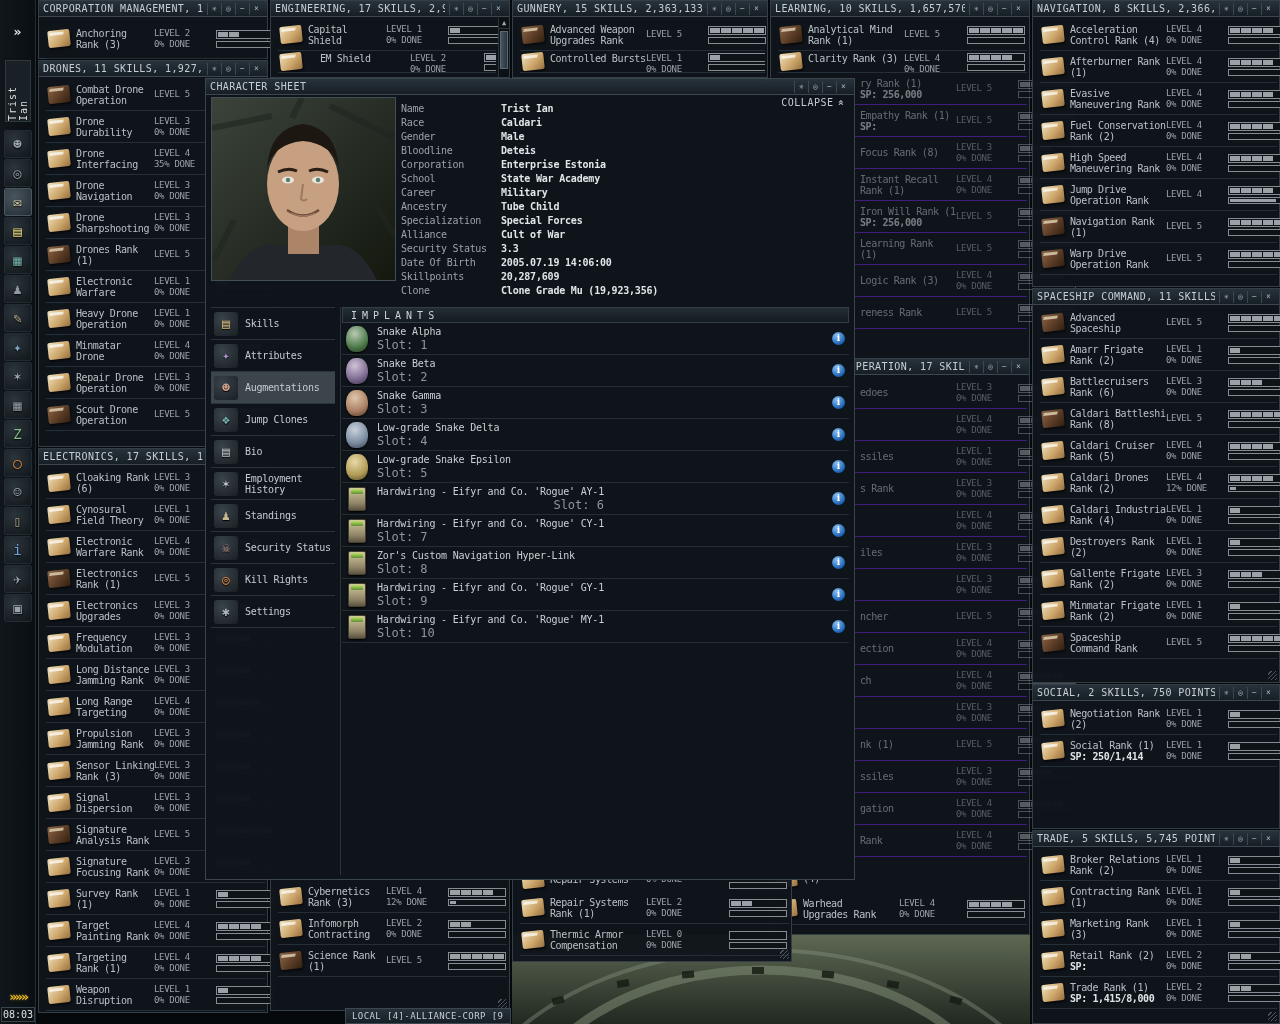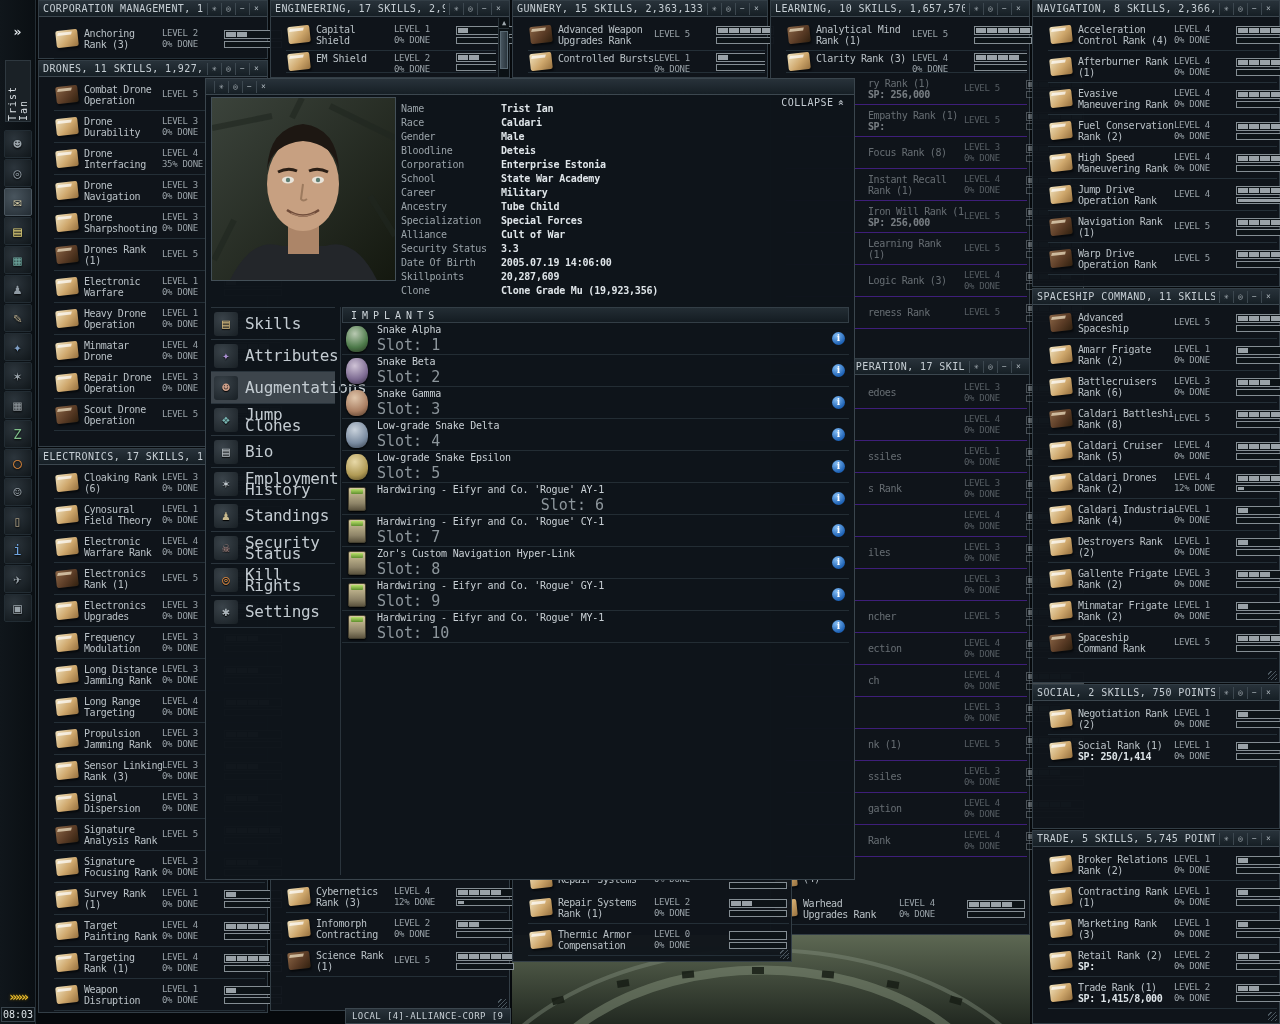--- a/index.html
+++ b/index.html
@@ -3,21 +3,21 @@
 <meta charset="utf-8">
 <style>
   *{margin:0;padding:0;box-sizing:border-box}
   html,body{width:1280px;height:1024px;overflow:hidden}
   body{background:#06090c;font-family:"DejaVu Sans Mono","Liberation Mono",monospace;color:#b4bcc2;position:relative}
   .win{position:absolute;background:rgba(15,21,27,.97);border:1px solid #333e46;z-index:10}
   .tbar{height:16px;background:linear-gradient(#28323a,#161f25);border-bottom:1px solid #3c474f;display:flex;align-items:center;padding:0 4px;white-space:nowrap;overflow:hidden}
   .ttext{font-size:10px;letter-spacing:.4px;color:#c6ced4;overflow:hidden;white-space:nowrap;flex:1}
   .btns{display:flex;margin-left:4px;flex:0 0 auto}
   .btn{width:14px;height:12px;border-left:1px solid #3c474f;font-size:8px;line-height:12px;text-align:center;color:#aab3b9;cursor:default}
-  .rows{padding:2px 2px 0 15px}
+  .rows{padding:2px 2px 0 7px}
   .srow{display:flex;align-items:center;height:32px;border-bottom:1px solid #242f37;padding:0 2px;position:relative}
   .clipwrap{overflow:hidden;position:relative}
   .book{width:22px;height:17px;flex:0 0 22px;margin-right:6px;position:relative;transform:rotate(-6deg)}
   .book:before{content:"";position:absolute;inset:0;background:linear-gradient(135deg,#f0e3c0,#cfa86d 55%,#96703e);border-radius:2px;box-shadow:1px 2px 2px rgba(0,0,0,.55)}
   .book:after{content:"";position:absolute;left:2px;top:2px;right:6px;height:3px;background:rgba(255,255,255,.7);transform:skewX(-20deg)}
   .book.maxed:before{background:linear-gradient(135deg,#8a6647,#5b3c26 55%,#30200f)}
   .book.maxed:after{background:rgba(236,222,192,.75)}
   .sname{width:78px;flex:0 0 78px;font-size:10px;line-height:11px;letter-spacing:-.4px;color:#b9c1c6;overflow:hidden;white-space:nowrap}
   .wide .sname{width:96px;flex:0 0 96px}
   .sname .spline{color:#dde4e8;font-weight:bold}
@@ -37,34 +37,34 @@
   .irow{display:flex;height:14px;align-items:center}
   .ilabel{width:100px;flex:0 0 100px;font-size:10px;color:#9aa3a9;letter-spacing:-.3px}
   .ivalue{font-size:10px;font-weight:bold;color:#dfe5e9;letter-spacing:-.2px;white-space:nowrap}
   #infopanel{position:absolute;left:195px;top:22px;width:360px}
   #collapse{position:absolute;right:10px;top:18px;font-size:10px;color:#c2cad0;letter-spacing:.5px;display:flex;align-items:center;gap:4px}
   #collapse .chev{display:inline-block;transform:rotate(-90deg);font-weight:bold}
   #tabcol{position:absolute;left:5px;top:228px;width:124px;border-top:1px solid #2a343c}
   .tab{display:flex;align-items:center;height:32px;border-bottom:1px solid #2a343c;padding:0 3px;cursor:default}
   .tab.sel{background:#3d454c}
   .ticon{width:24px;height:24px;flex:0 0 24px;margin-right:7px;border-radius:3px;display:flex;align-items:center;justify-content:center;font-size:13px;background:radial-gradient(circle at 35% 30%,#3a434a,#181f24);text-shadow:0 1px 1px #000}
-  .tlabel{font-size:16px;line-height:11px;letter-spacing:-.3px;color:#c3cbd1;white-space:normal}
+  .tlabel{font-size:10px;line-height:11px;letter-spacing:-.3px;color:#c3cbd1;white-space:normal}
   #implants{position:absolute;left:134px;top:228px;right:5px;bottom:4px;border-left:1px solid #2a343c;padding-left:1px}
   #impheader{height:16px;background:linear-gradient(#232d34,#141c22);border:1px solid #333e46;font-size:10px;letter-spacing:5px;color:#cdd5da;display:flex;align-items:center;padding:0 8px}
   .improw{display:flex;align-items:center;height:32px;border-bottom:1px solid #232d34;padding:0 4px}
   .ihead{width:22px;height:26px;flex:0 0 22px;margin-right:9px;border-radius:45% 45% 42% 42%;box-shadow:0 1px 2px #000}
   .h-green{background:radial-gradient(circle at 40% 30%,#b9c9b2,#4d7a4a 60%,#24321f)}
   .h-purple{background:radial-gradient(circle at 40% 30%,#cfc3d6,#7d6b92 60%,#352c40)}
   .h-tan{background:radial-gradient(circle at 40% 30%,#e0c6ab,#a97e62 60%,#4a3323)}
   .h-blue{background:radial-gradient(circle at 40% 30%,#c9d2dc,#7a8ba0 60%,#333c49)}
   .h-gold{background:radial-gradient(circle at 40% 30%,#e8d9a8,#b09a55 60%,#4d421f)}
   .chip{width:18px;height:24px;flex:0 0 18px;margin:0 11px 0 2px;background:linear-gradient(#d6ca9f,#8e8468 70%,#5c543f);border:1px solid #454030;border-radius:2px;position:relative;box-shadow:0 1px 2px #000}
   .chip:before{content:"";position:absolute;left:2px;top:1px;right:2px;height:5px;background:linear-gradient(#b9e06a,#5e8f2e);border-radius:1px}
   .iname{font-size:10px;line-height:12px;color:#c9d0d5;letter-spacing:-.2px;white-space:nowrap;overflow:hidden}
-  .islot{font-size:15px;color:#8d969c}
+  .islot{font-size:12px;color:#8d969c}
   .iinfo{margin-left:auto;width:13px;height:13px;flex:0 0 13px;border-radius:50%;background:radial-gradient(circle at 35% 28%,#83bdf4,#1e62b5 70%);color:#fff;font-size:9px;font-weight:bold;line-height:13px;text-align:center;font-family:"DejaVu Serif",serif}
   
   #sidebar{position:absolute;left:0;top:0;width:36px;height:1024px;background:linear-gradient(90deg,#10161b,#0a0f13);border-right:1px solid #232d34;z-index:60}
   #expandtop{color:#e8eef2;font-size:13px;font-weight:bold;text-align:center;padding-top:24px;height:60px}
   #charname{writing-mode:vertical-rl;transform:rotate(180deg);background:#1a2126;border:1px solid #2e383f;color:#d9dfe3;font-size:10px;letter-spacing:1px;height:62px;width:26px;margin:0 auto 8px auto;display:flex;align-items:center;justify-content:center}
   .sicon{width:28px;height:28px;margin:1px auto;border:1px solid #222c33;border-radius:2px;background:radial-gradient(circle at 35% 30%,#2c353c,#10161a);display:flex;align-items:center;justify-content:center;font-size:14px;text-shadow:0 1px 2px #000}
   .sicon.active{background:radial-gradient(circle at 35% 30%,#49555e,#232c33);border-color:#4a565f}
   #clockarea{position:absolute;left:0;bottom:2px;width:36px;text-align:center}
   #expandbottom{color:#ecbe2e;font-size:13px;font-weight:bold;letter-spacing:-2px;text-shadow:0 0 3px #7a5c00;margin-bottom:3px}
   #clock{border:1px solid #39444c;background:#0e1418;color:#dbe1e5;font-size:10px;padding:1px 0;margin:0 1px}
@@ -897,21 +897,21 @@
             <div class="lseg"></div>
             <div class="lseg"></div>
             <div class="lseg"></div>
             <div class="lseg"></div>
           </div>
           <div class="pbar" data-interactable="false">
             <div class="pfill" style="width: 0%;"></div>
           </div>
         </div>
       </div>
-      <div class="srow" data-interactable="true" style="height: 22px; overflow: hidden; align-items: flex-start; padding-top: 2px;">
+      <div class="srow" data-interactable="true" style="height: 22px; overflow: hidden; align-items: flex-start; padding-top: 2px; gap: 12px;">
         <div class="book" data-interactable="false"></div>
         <div class="sname" data-interactable="false">
           <div>EM Shield</div>
         </div>
         <div class="slevel" data-interactable="false">
           <div>LEVEL 2</div>
           <div>0% DONE</div>
         </div>
         <div class="sbars" data-interactable="false">
           <div class="lbar" data-interactable="false">
@@ -2368,20 +2368,21 @@
           <div class="pbar" data-interactable="false">
             <div class="pfill" style="width: 0%;"></div>
           </div>
         </div>
       </div>
     </div>
 </div>
 
 <div class="win" id="charsheet" data-interactable="false">
   <div class="tbar" data-interactable="true">
+    <span class="ttext" data-interactable="false">CHARACTER SHEET</span>
     <span class="btns" data-interactable="false">
         <span class="btn" data-interactable="true">✳</span>
         <span class="btn" data-interactable="true">◎</span>
         <span class="btn" data-interactable="true">−</span>
         <span class="btn" data-interactable="true">×</span>
       </span>
   </div>
 
   <div id="portrait" data-interactable="false">
     <svg viewBox="0 0 183 182" width="183" height="182" data-interactable="false">

